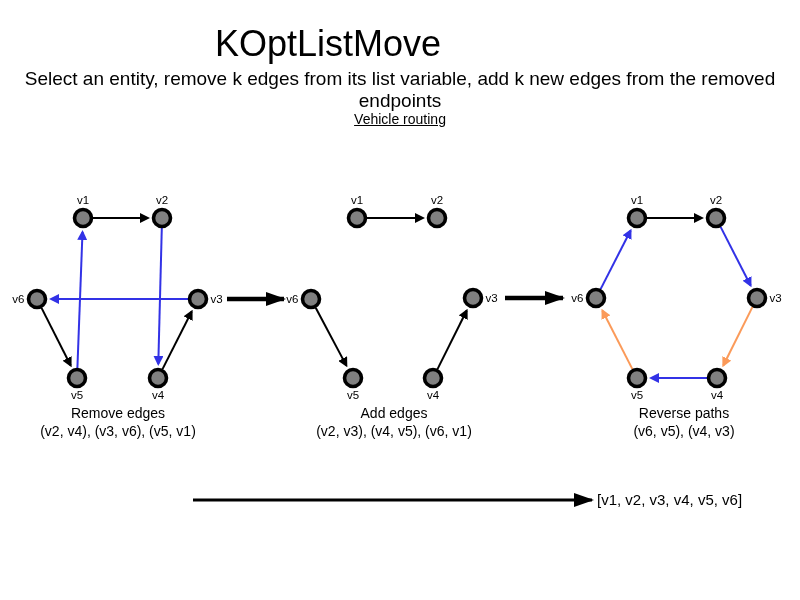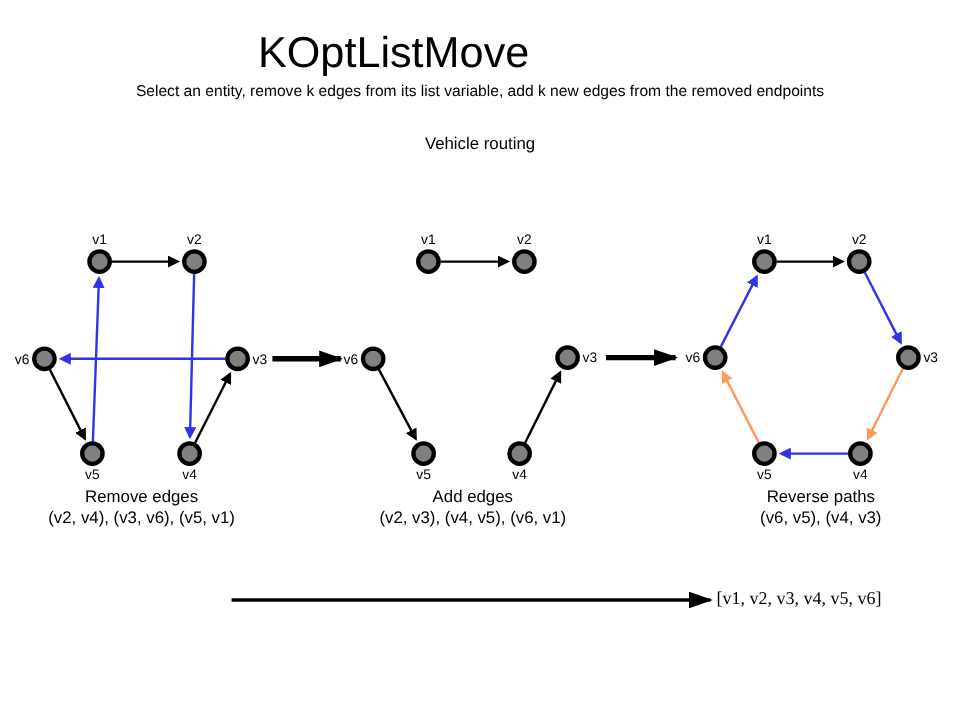--- a/index.html
+++ b/index.html
@@ -19,37 +19,38 @@
     text-align: center;
     font-size: 36px;
     line-height: 38px;
     font-weight: 400;
   }
   .subtitle {
     position: absolute;
     top: 68px; left: 0;
     width: 800px;
     text-align: center;
-    font-size: 13px;
+    font-size: 19px;
   }
   .context-label {
     position: absolute;
     top: 111px; left: 0;
     width: 800px;
     text-align: center;
     font-size: 14px;
+    text-decoration: underline;
   }
   .footer-text {
     position: absolute;
     top: 491px;
     font-size: 15px;
     white-space: nowrap;
   }
   .footer-before { left: 34px; }
-  .footer-after  { left: 597px; font-family: Liberation Serif, serif; }
+  .footer-after  { left: 597px; }
   svg.diagram-layer {
     position: absolute;
     top: 0; left: 0;
   }
   .node-label   { font-family: "Liberation Sans", sans-serif; font-size: 11.5px; fill: #000; }
   .caption-line { font-family: "Liberation Sans", sans-serif; font-size: 14px; fill: #000; }
 </style>
 </head>
 <body>
 

